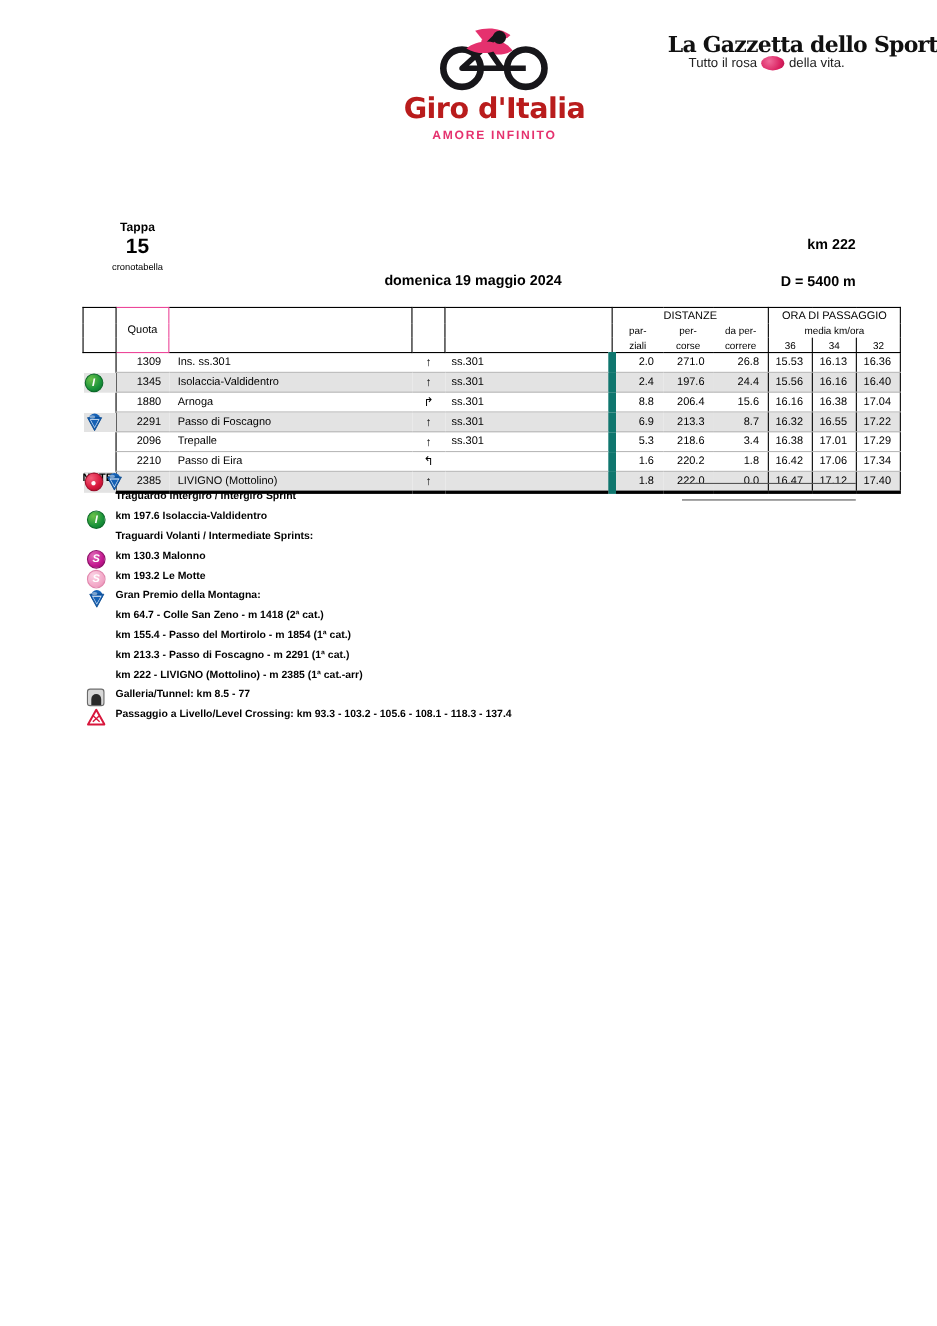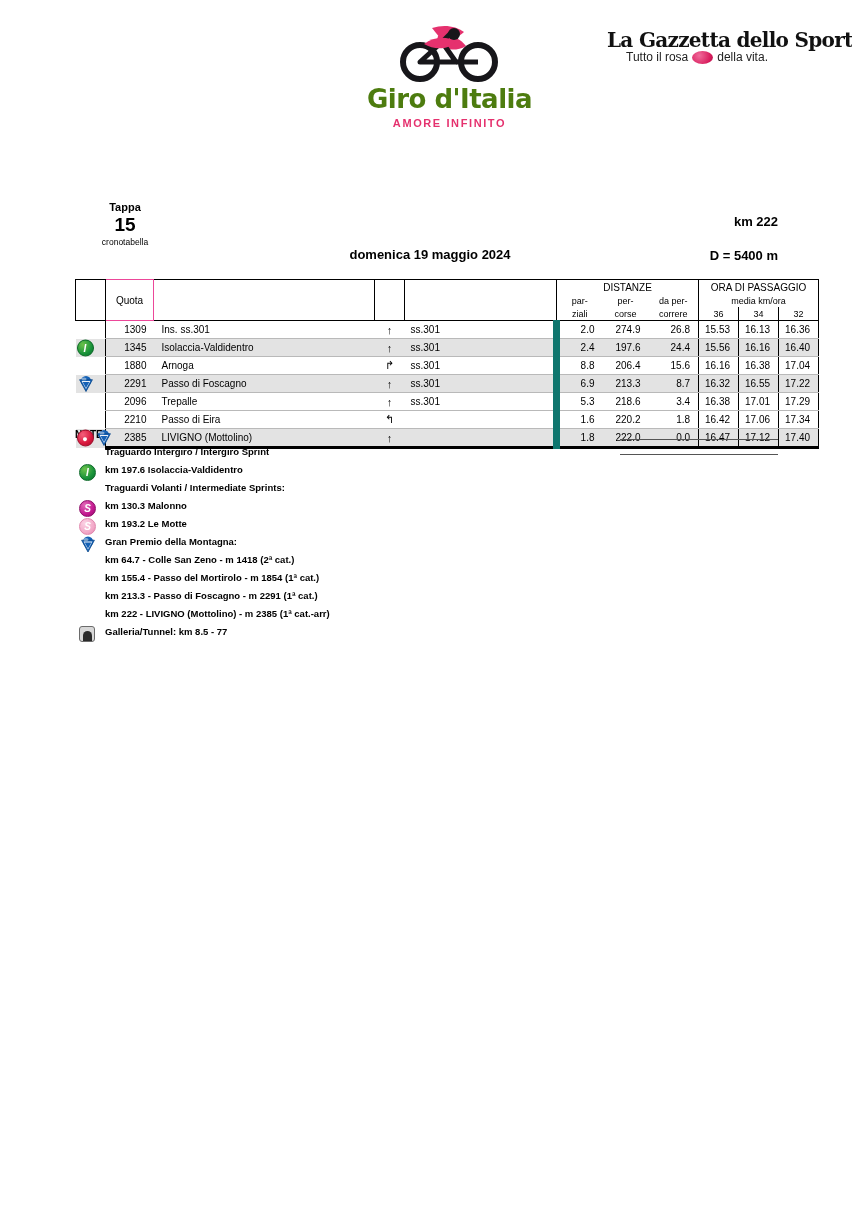--- a/index.html
+++ b/index.html
@@ -35,21 +35,21 @@
     width: 112px;
     height: 62px;
     margin: 0 auto;
     position: relative;
   }
   .giro-wordmark {
     font-family: "DejaVu Sans", sans-serif;
     font-weight: bold;
     font-size: 26px;
     letter-spacing: -0.5px;
-    color: #4d7c0f;
+    color: #b91c1c;
     margin-top: 2px;
     line-height: 1;
   }
   .giro-tagline {
     font-family: "Liberation Sans", sans-serif;
     font-weight: bold;
     font-size: 11px;
     letter-spacing: 1.6px;
     color: #e5316e;
     margin-top: 5px;
@@ -439,21 +439,21 @@
       </tr>
     </thead>
     <tbody id="table-body">
         <tr class="datarow">
           <td class="c-icon"></td>
           <td class="c-quota">1309</td>
           <td class="c-loc">Ins. ss.301</td>
           <td class="c-dir">↑</td>
           <td class="c-road">ss.301</td>
           <td class="c-num c-sep-l">2.0</td>
-          <td class="c-num">274.9</td>
+          <td class="c-num">271.0</td>
           <td class="c-num c-sep-r">26.8</td>
           <td class="c-num c-sep-r">15.53</td>
           <td class="c-num c-sep-r">16.13</td>
           <td class="c-num c-sep-r">16.36</td>
         </tr>
         <tr class="datarow shaded">
           <td class="c-icon">
             <span class="row-icons">
               <span class="ico ico-circle ico-intergiro">I</span>
             </span>
@@ -623,19 +623,28 @@
         <span class="note-text">km 222 - LIVIGNO (Mottolino) - m 2385  (1ª cat.-arr)</span>
       </div>
       <div class="note-line">
         <span class="note-icon-slot">
           <span class="ico ico-tunnel">
             <span class="arch"></span>
           </span>
         </span>
         <span class="note-text">Galleria/Tunnel:  km 8.5 - 77</span>
       </div>
+      <div class="note-line">
+        <span class="note-icon-slot">
+          <span class="ico ico-cross"><svg width="17" height="16" viewBox="0 0 17 16" xmlns="http://www.w3.org/2000/svg">
+              <path d="M8.5 1.2 L16 14.6 L1 14.6 Z" fill="#ffffff" stroke="#d8173c" stroke-width="1.8" stroke-linejoin="round"></path>
+              <path d="M5.4 6.4 L11.6 12.2 M11.6 6.4 L5.4 12.2" stroke="#d8173c" stroke-width="1.3"></path>
+            </svg></span>
+        </span>
+        <span class="note-text">Passaggio a Livello/Level Crossing: km 93.3 - 103.2 - 105.6 - 108.1 - 118.3 - 137.4</span>
+      </div>
     </div>
 </div>
 
 <div class="note-rules">
   <div class="note-rule"></div>
   <div class="note-rule"></div>
 </div>
 
 </body></html>

